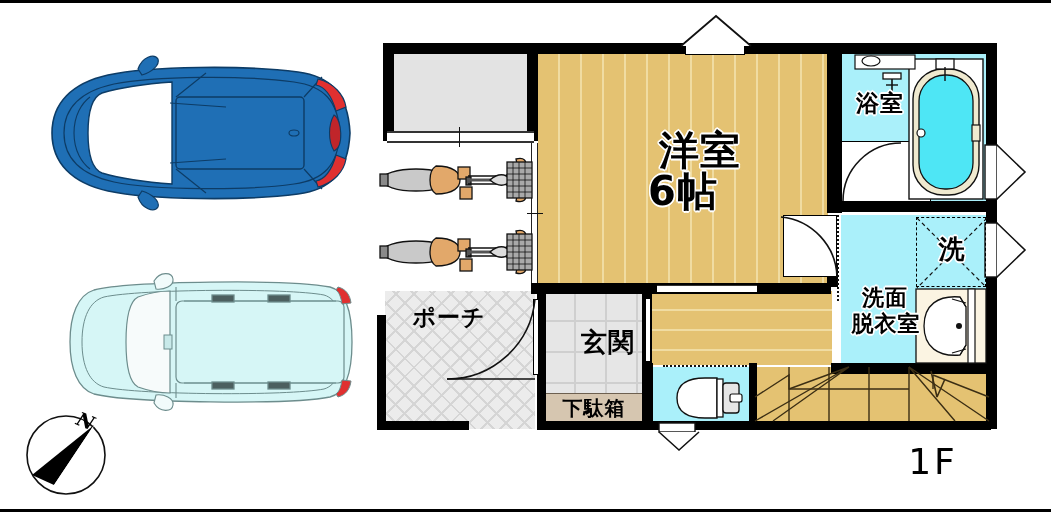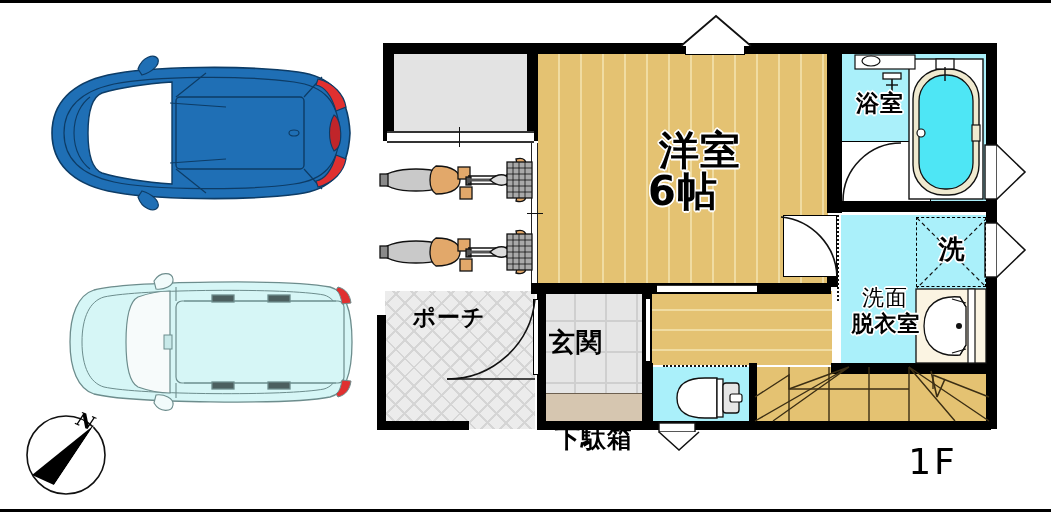--- a/index.html
+++ b/index.html
@@ -368,26 +368,26 @@
     </div>
 
 
     <span class="lbl shadow" style="left:212px;top:126px;width:160px;font-size:40px;font-weight:700;margin-left:33px;">洋室</span>
     <span class="lbl shadow" style="left:228px;top:167px;width:160px;font-size:40px;font-weight:700;">6帖</span>
 
     <span class="lbl shadow" style="left:470px;top:88px;width:70px;font-size:23px;font-weight:700;">浴室</span>
 
     <span class="lbl shadow" style="left:556px;top:232px;width:42px;font-size:26px;font-weight:700;">洗</span>
 
-    <span class="lbl shadow" style="left:470px;top:283px;width:80px;font-size:22px;font-weight:400;">洗面</span>
+    <span class="lbl shadow" style="left:470px;top:283px;width:80px;font-size:22px;font-weight:700;">洗面</span>
     <span class="lbl shadow" style="left:466px;top:309px;width:90px;font-size:22px;font-weight:700;">脱衣室</span>
 
     <span class="lbl" style="left:14px;top:302px;width:120px;font-size:23px;font-weight:700;">ポーチ</span>
 
-    <span class="lbl" style="left:152px;top:325px;width:98px;font-size:26px;font-weight:700;">玄関</span>
-
-    <span class="lbl" style="left:170px;top:395px;width:98px;font-size:25px;font-weight:700;margin-top:27px;">下駄箱</span>
+    <span class="lbl" style="left:184px;top:325px;width:98px;font-size:26px;font-weight:700;">玄関</span>
+
+    <span class="lbl" style="left:170px;top:395px;width:98px;font-size:20px;font-weight:700;">下駄箱</span>
 
     <span class="lbl" style="left:513px;top:440px;width:90px;font-size:36px;font-weight:400;
                  letter-spacing:3px;">1F</span>
   </div>
 
 </div>
 
 </body></html>

